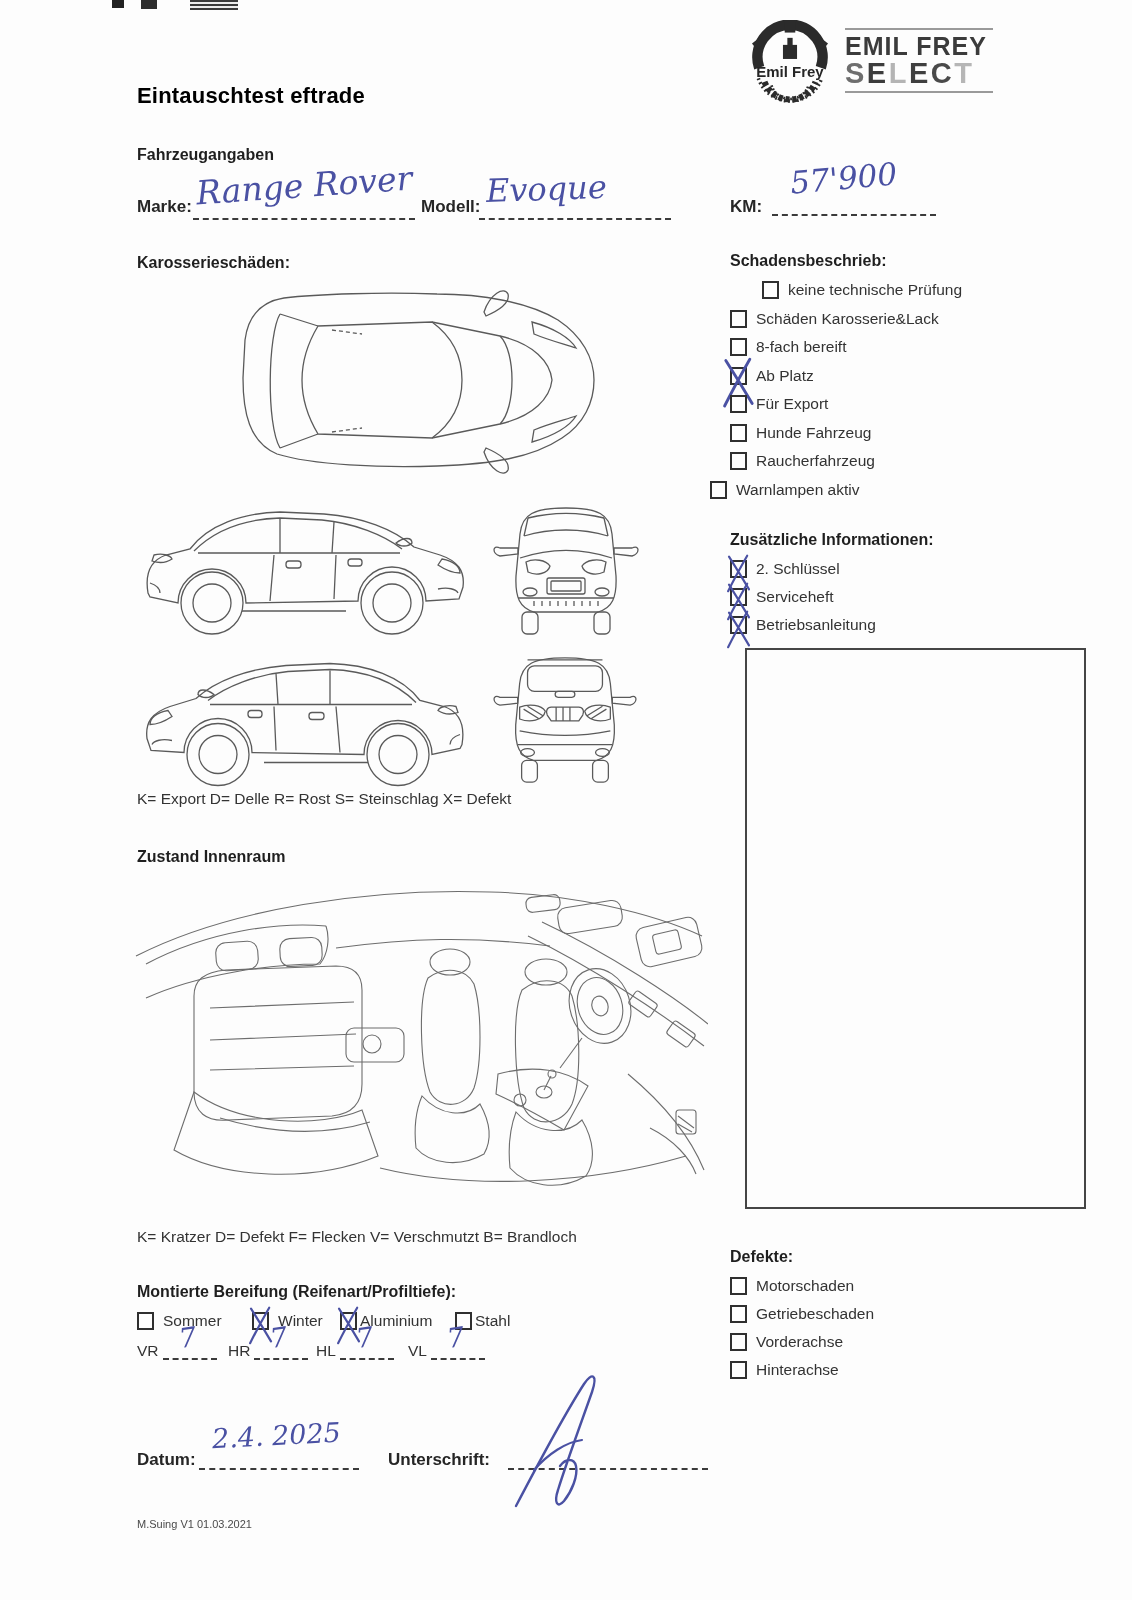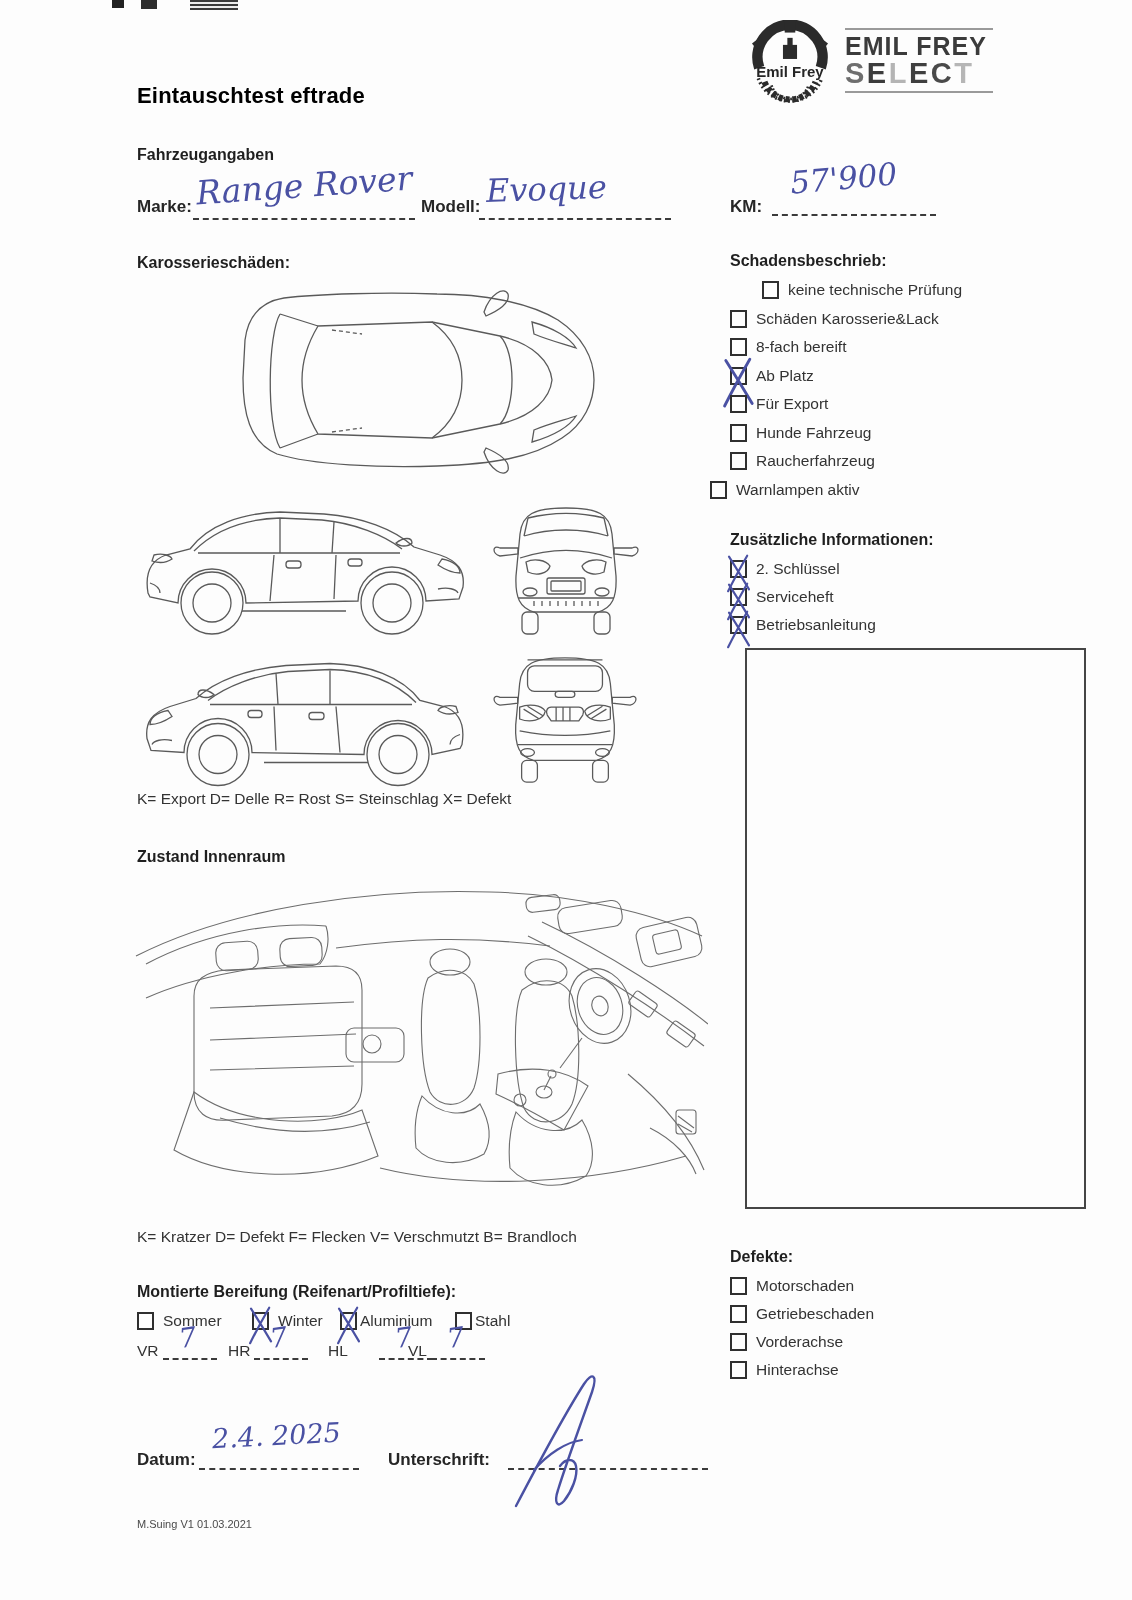--- a/index.html
+++ b/index.html
@@ -305,21 +305,21 @@
     <span class="tire-dash">
         <span class="tire-val hw">7</span>
       </span>
   </div>
   <div class="tire-group" style="left:228px;top:1340px;">
     <span>HR</span>
     <span class="tire-dash">
         <span class="tire-val hw">7</span>
       </span>
   </div>
-  <div class="tire-group" style="left:328px;top:1340px;gap:27px;">
+  <div class="tire-group" style="left:316px;top:1340px;">
     <span>HL</span>
     <span class="tire-dash">
         <span class="tire-val hw">7</span>
       </span>
   </div>
   <div class="tire-group" style="left:408px;top:1340px;">
     <span>VL</span>
     <span class="tire-dash">
         <span class="tire-val hw">7</span>
       </span>

